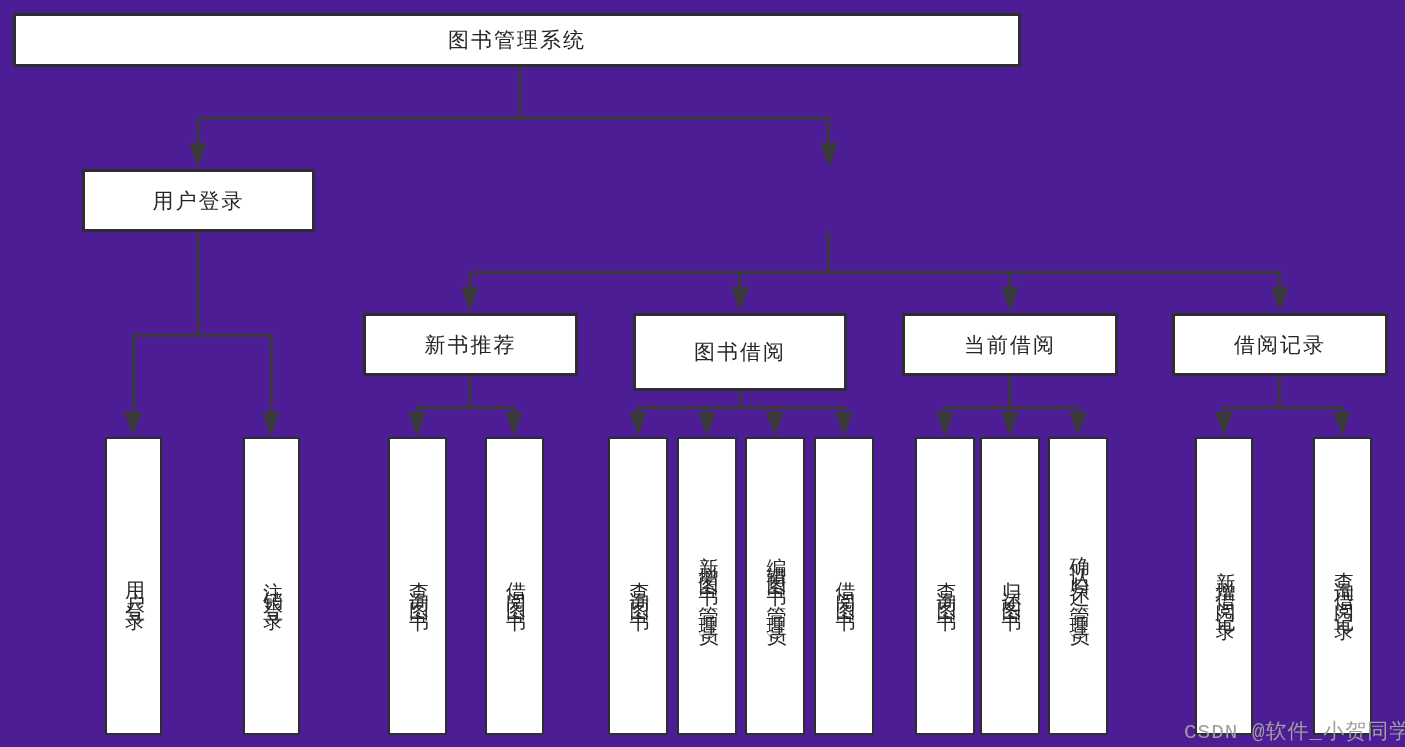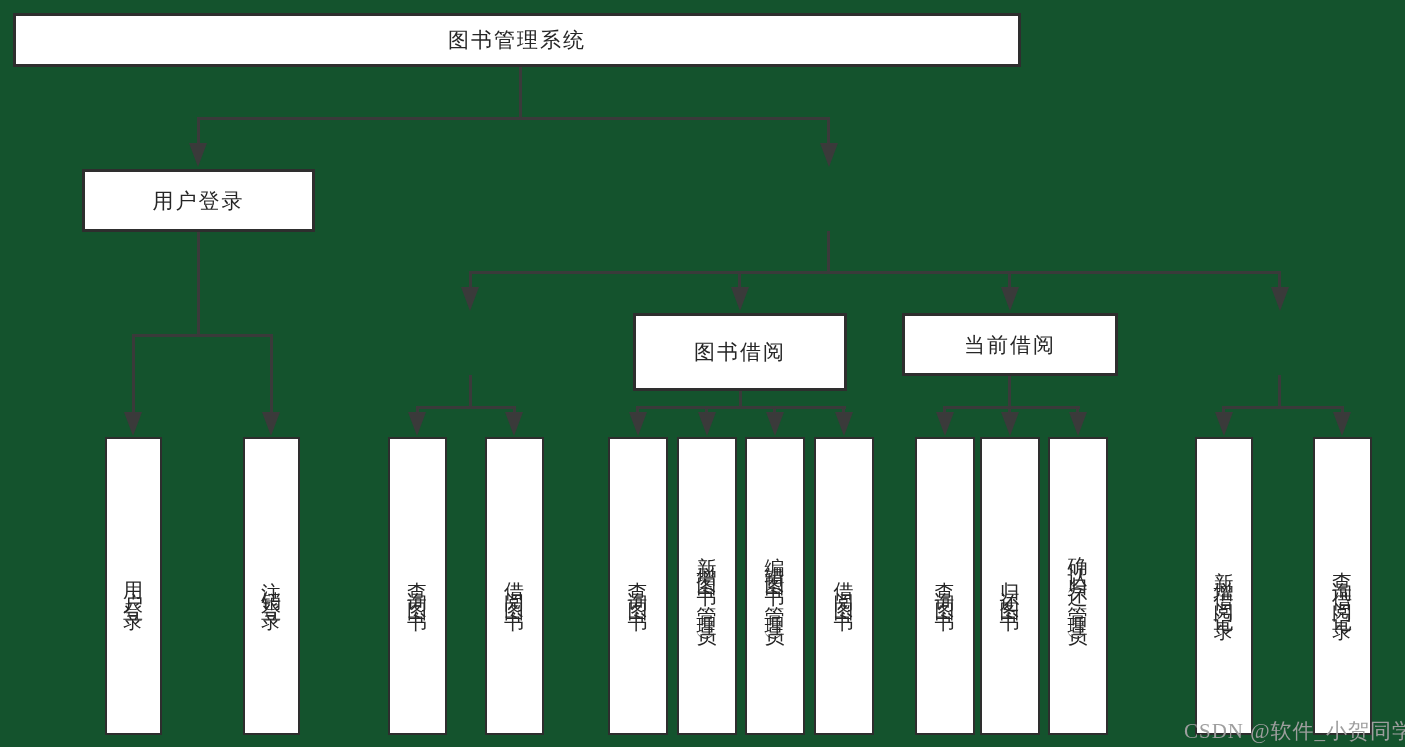--- a/index.html
+++ b/index.html
@@ -1,18 +1,18 @@
 <!DOCTYPE html>
 <html><head>
 <meta charset="utf-8">
 <style>
   html,body{margin:0;padding:0;background:#ffffff;}
   .canvas{
-    position:relative;width:1405px;height:747px;background:#14532d;
-    font-family:Liberation Serif, serif;color:#262626;overflow:hidden;
+    position:relative;width:1405px;height:747px;background:#4c1d95;
+    font-family:Liberation Mono, monospace;color:#262626;overflow:hidden;
   }
   
   .hbox{
     position:absolute;box-sizing:border-box;background:#ffffff;
     border:3px solid #2e2e2e;display:flex;align-items:center;justify-content:center;
     z-index:2;
   }
   .hbox .lbl{font-size:21px;letter-spacing:2px;white-space:nowrap;}
   .vbox{
     position:absolute;box-sizing:border-box;background:#ffffff;
@@ -101,25 +101,31 @@
   <div class="arrow" style="left:1333px;top:412px"></div>
 
   <div class="hbox" style="left:13px;top:13px;width:1008px;height:54px">
     <span class="lbl">图书管理系统</span>
   </div>
 
   <div class="hbox" style="left:82px;top:169px;width:233px;height:63px">
     <span class="lbl">用户登录</span>
   </div>
 
+  <div class="hbox" style="left:363px;top:313px;width:215px;height:63px">
+    <span class="lbl">新书推荐</span>
+  </div>
   <div class="hbox" style="left:633px;top:313px;width:214px;height:78px">
     <span class="lbl">图书借阅</span>
   </div>
   <div class="hbox" style="left:902px;top:313px;width:216px;height:63px">
     <span class="lbl">当前借阅</span>
+  </div>
+  <div class="hbox" style="left:1172px;top:313px;width:216px;height:63px">
+    <span class="lbl">借阅记录</span>
   </div>
 
   <div class="vbox" style="left:105px;top:437px;width:57px;height:298px">
     <span class="vlbl">用户登录</span>
   </div>
   <div class="vbox" style="left:243px;top:437px;width:57px;height:298px">
     <span class="vlbl">注销登录</span>
   </div>
 
   <div class="vbox" style="left:388px;top:437px;width:59px;height:298px">

